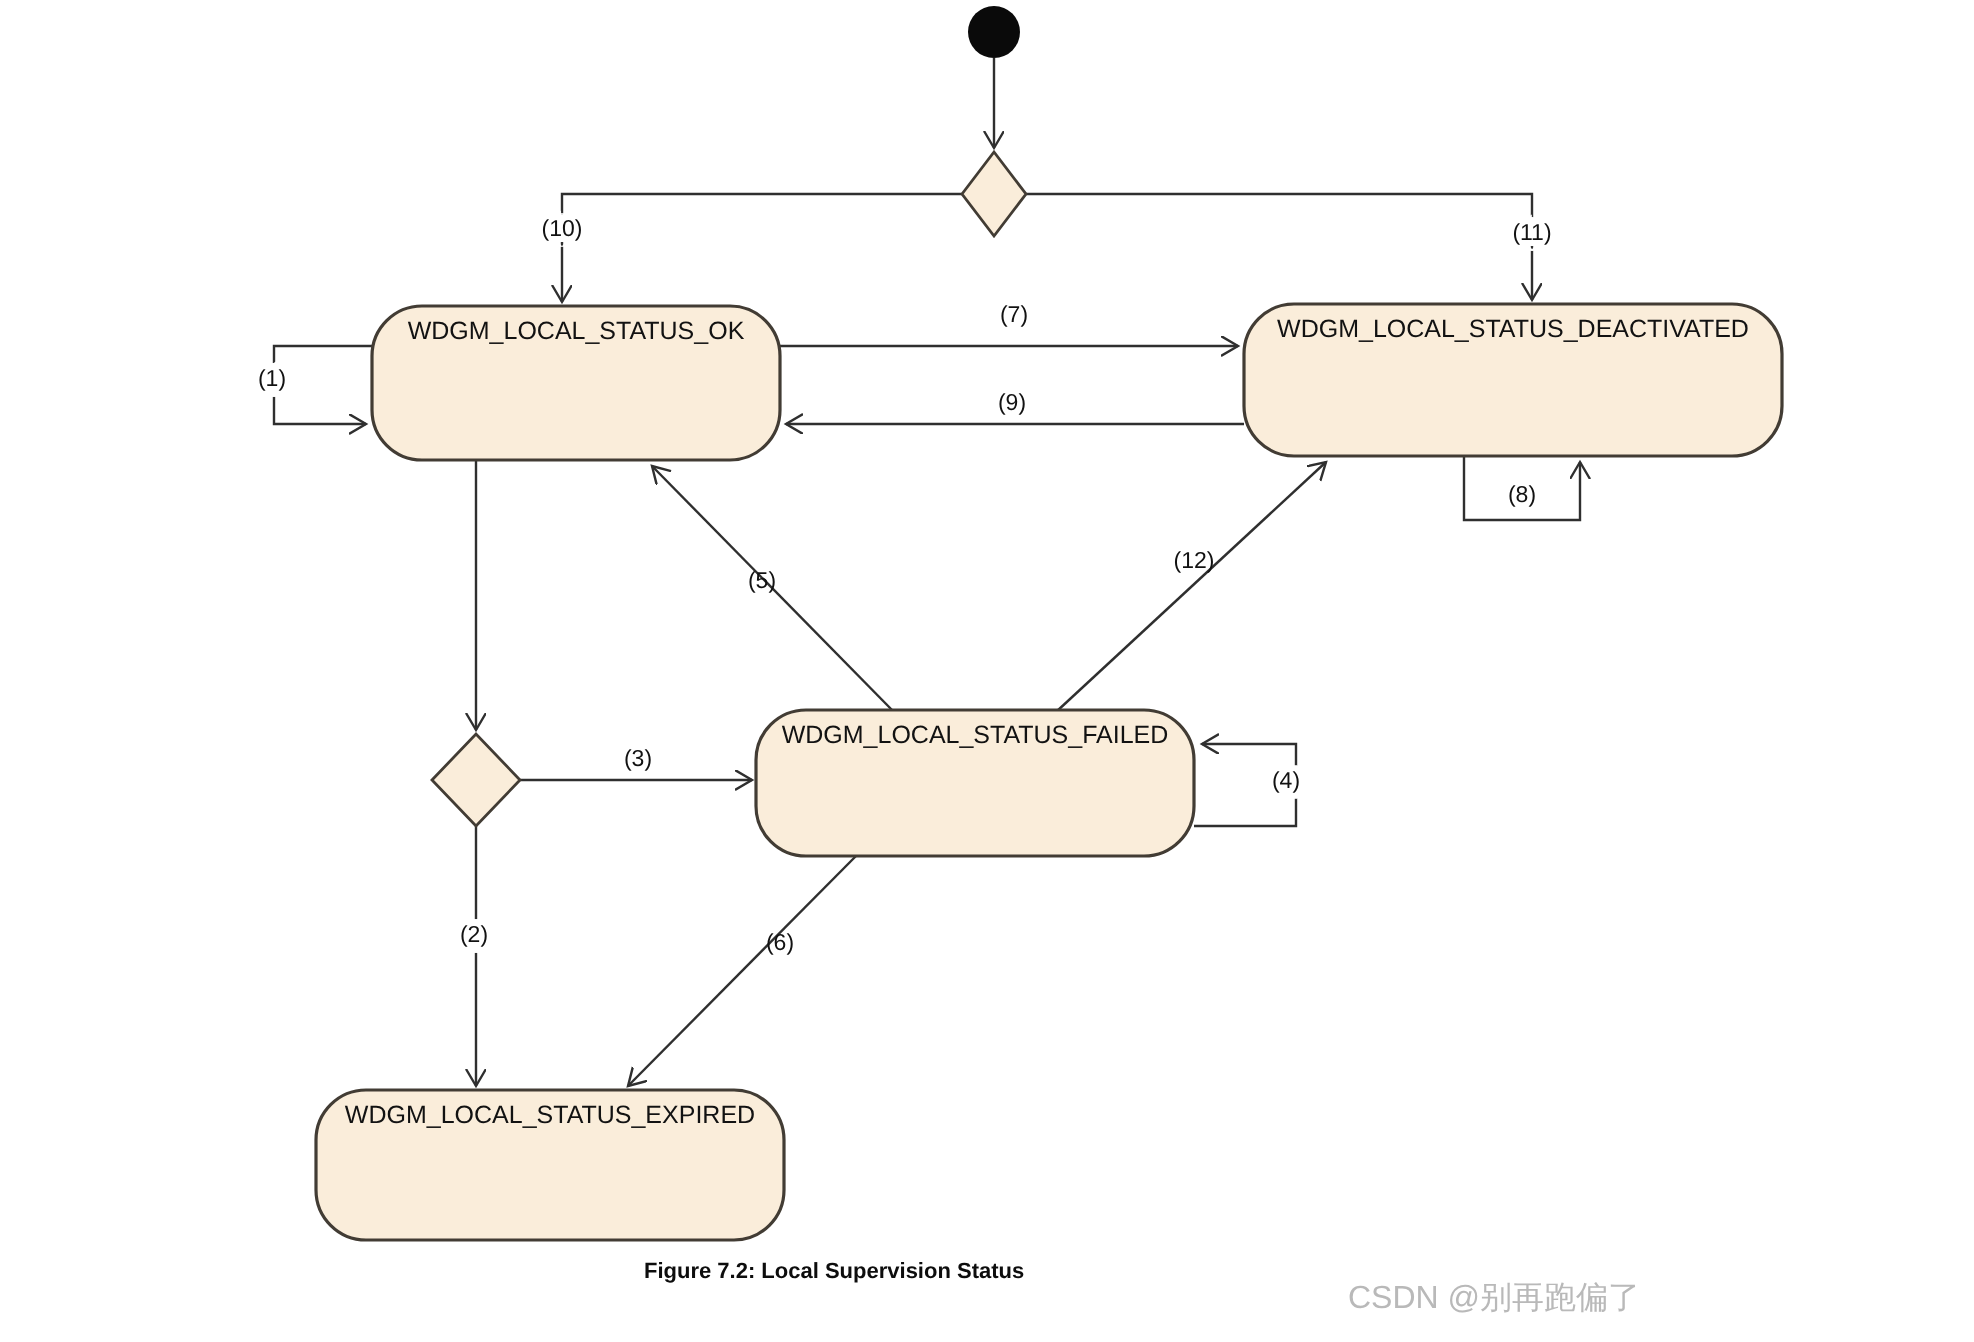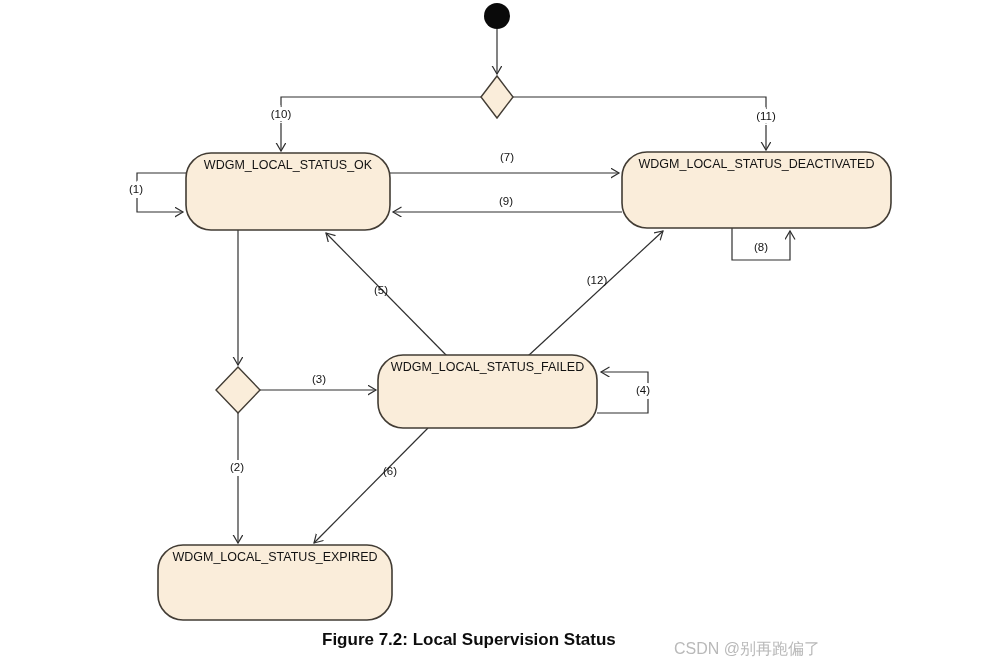--- a/index.html
+++ b/index.html
@@ -19,21 +19,21 @@
   }
   #diagram-svg {
     position: absolute;
     left: 0;
     top: 0;
   }
   .caption {
     position: absolute;
     left: 322px;
     top: 630px;
-    font-size: 17px;
+    font-size: 11px;
     font-weight: bold;
     color: #0d0d0d;
     white-space: nowrap;
   }
   .watermark {
     position: absolute;
     right: 7px;
     top: 639px;
     font-size: 16px;
     color: #b9b9b9;

